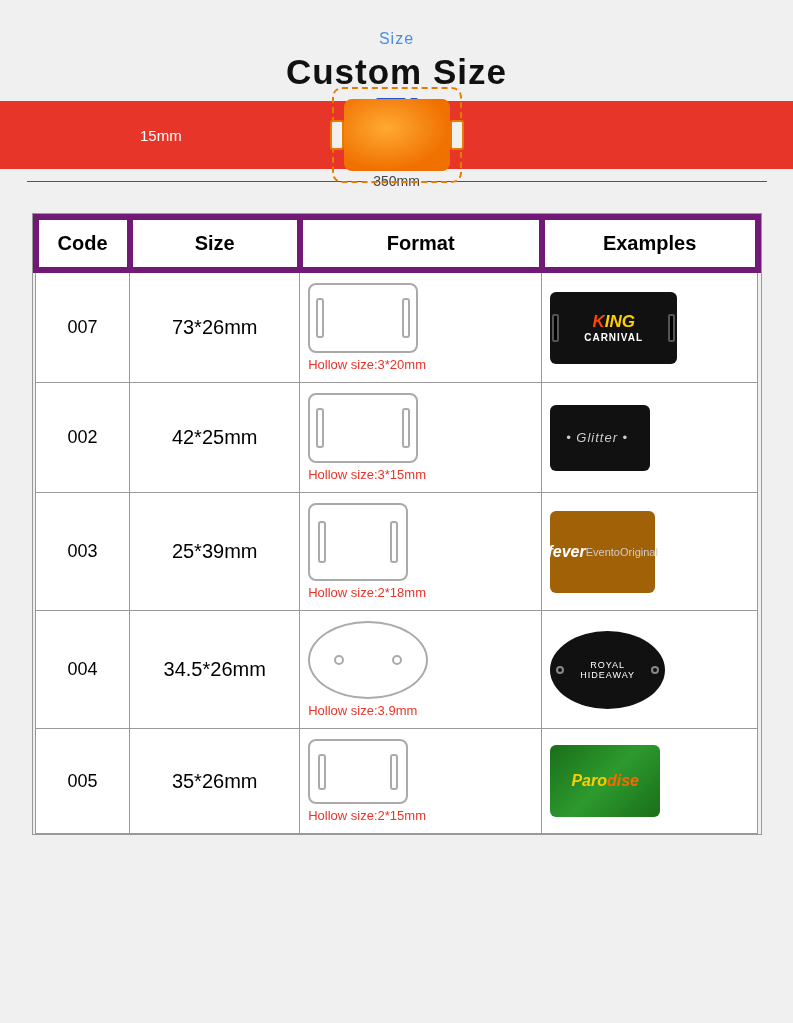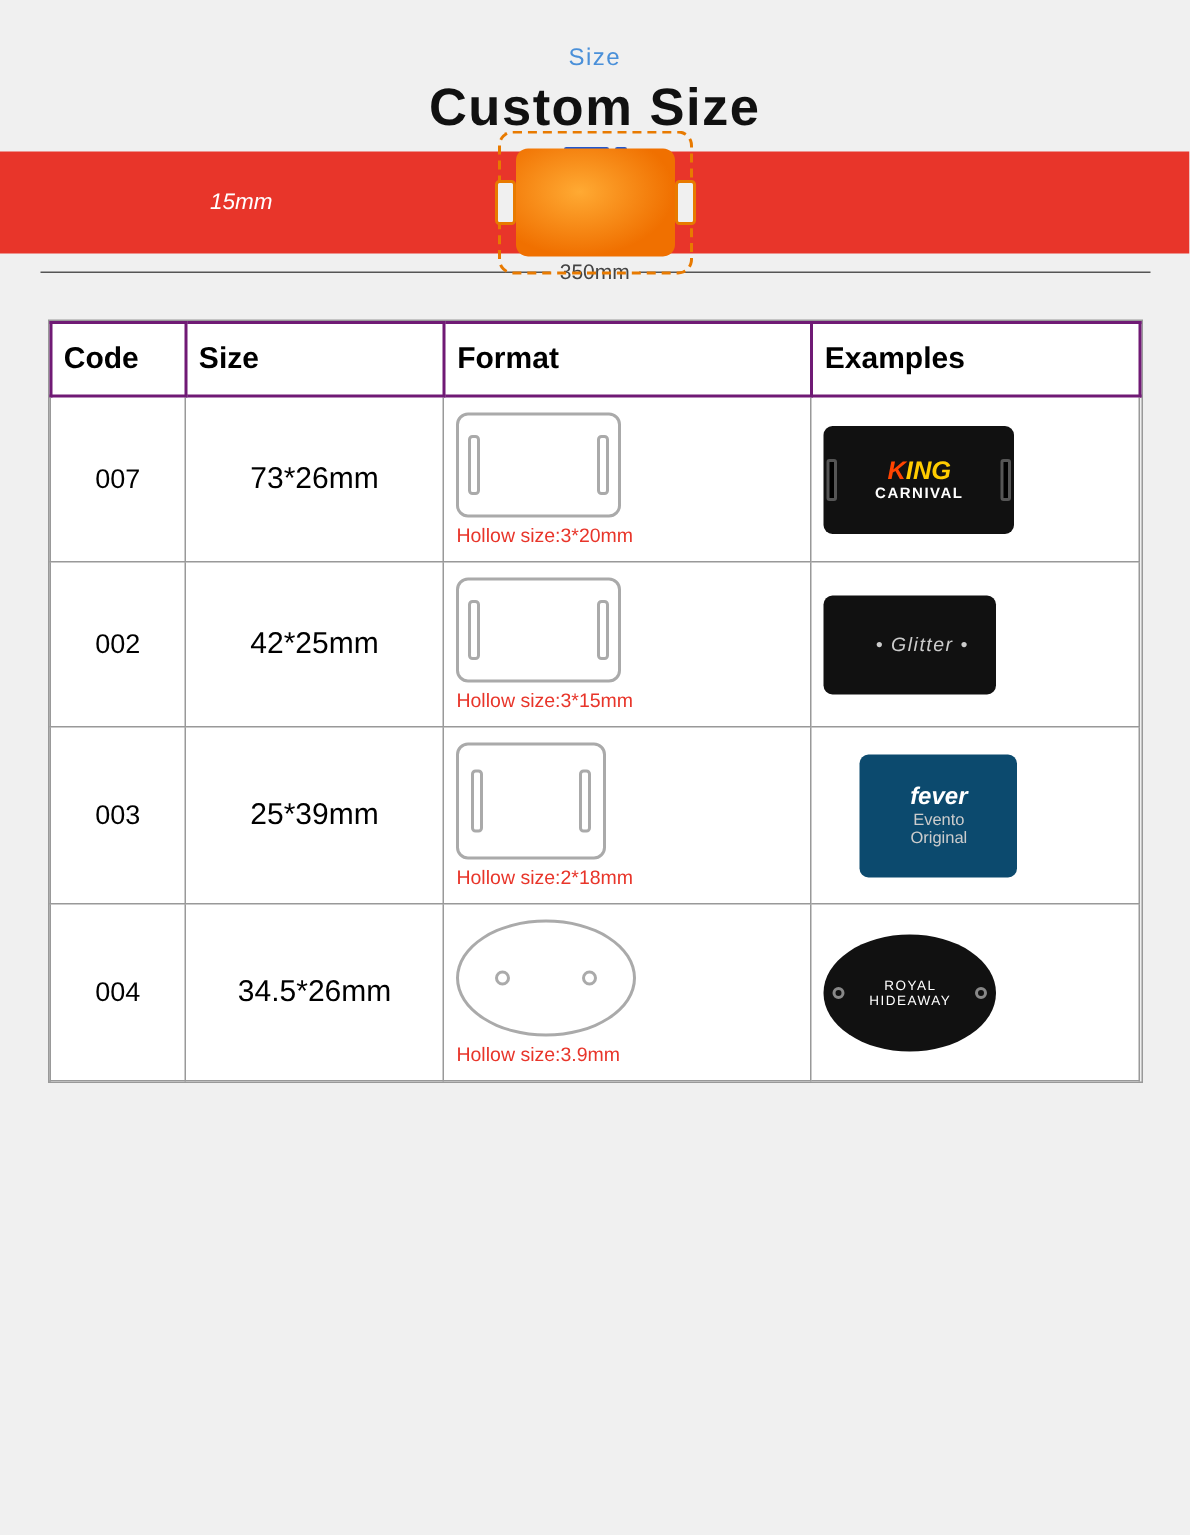--- a/index.html
+++ b/index.html
@@ -59,21 +59,20 @@
       border-radius: 2px;
     }
 
     .red-band {
       width: 100%;
       height: 68px;
       background: #e8352a;
       position: relative;
       display: flex;
       align-items: center;
-      font-style: italic;
     }
 
     
     .clip-container {
       position: absolute;
       left: 50%;
       transform: translateX(-50%);
       top: -14px;
       width: 130px;
       height: 96px;
@@ -130,25 +129,25 @@
       margin-top: 24px;
       border: 1.5px solid #999;
     }
 
     table {
       width: 100%;
       border-collapse: collapse;
     }
 
     thead tr th {
-      border: 2px solid #701a75;
+      border: 6px solid #701a75;
       padding: 12px 8px;
       font-size: 20px;
       font-weight: 600;
-      text-align: left;
+      text-align: center;
       background: #fff;
     }
 
     tbody tr td {
       border: 1px solid #999;
       padding: 10px 8px;
       text-align: center;
       background: #fff;
       vertical-align: middle;
     }
@@ -295,50 +294,49 @@
     .ex-001-slot {
       width: 7px;
       height: 28px;
       background: #000;
       border: 2px solid #555;
       border-radius: 2px;
     }
 
     
     .ex-002 {
-      width: 115px;
+      width: 100px;
       height: 66px;
       background: #111;
       border-radius: 6px;
       display: flex;
       align-items: center;
-      justify-content: center;
+      justify-content: flex-start;
       padding-left: 16px;
     }
 
     .ex-002-text {
       color: #ccc;
       font-size: 13px;
       font-style: italic;
       font-weight: 300;
       letter-spacing: 1px;
     }
 
     
     .ex-003 {
       width: 105px;
       height: 82px;
-      background: #0c4a6e;
+      background: #a16207;
       border-radius: 6px;
       display: flex;
-      flex-direction: column;
+      flex-direction: row;
       align-items: center;
       justify-content: center;
       padding: 4px;
-      margin-left: 24px;
     }
 
     .ex-003-title {
       color: #fff;
       font-size: 16px;
       font-style: italic;
       font-weight: bold;
     }
 
     .ex-003-sub {
@@ -533,17 +531,35 @@
               </div>
             </td>
             <td class="example-cell">
               <div class="ex-004">
       <div class="ex-004-dot" style="left:6px;"></div>
       <div class="ex-004-text">ROYAL<br>HIDEAWAY</div>
       <div class="ex-004-dot" style="right:6px;"></div>
     </div>
             </td>
           </tr>
+          <tr>
+            <td class="code-cell">005</td>
+            <td class="size-cell">35*26mm</td>
+            <td class="format-cell">
+              <div class="format-shape">
+                <div class="rect-format-sm">
+      <div class="slot-v"></div>
+      <div class="slot-v"></div>
+    </div>
+                <span class="hollow-label">Hollow size:2*15mm</span>
+              </div>
+            </td>
+            <td class="example-cell">
+              <div class="ex-005">
+      <span class="ex-005-text">Paro<span style="color:#ff6600;">dise</span></span>
+    </div>
+            </td>
+          </tr>
         </tbody>
     </table>
   </div>
 
 </div>
 
 </body></html>

